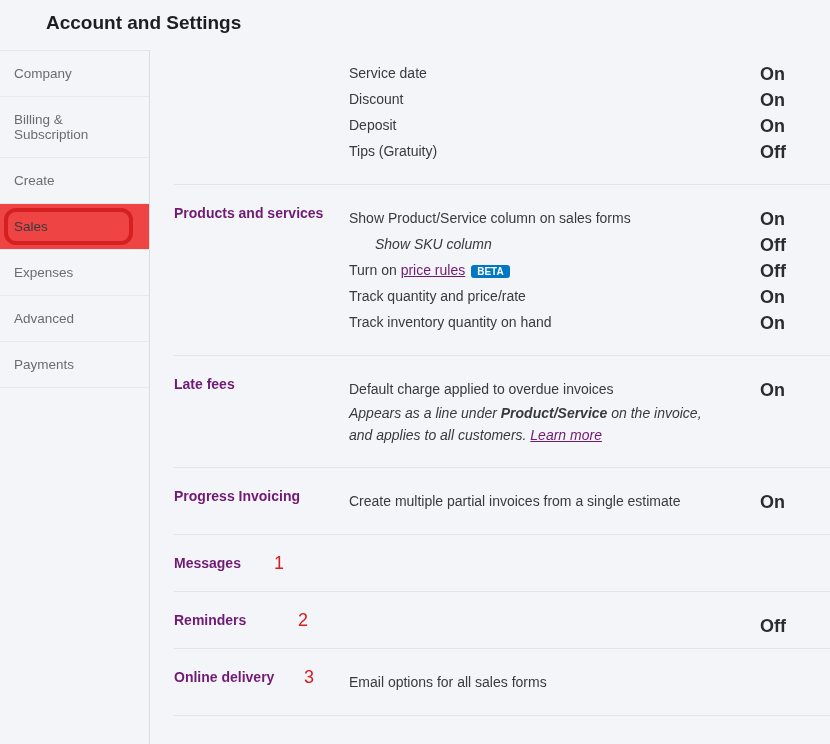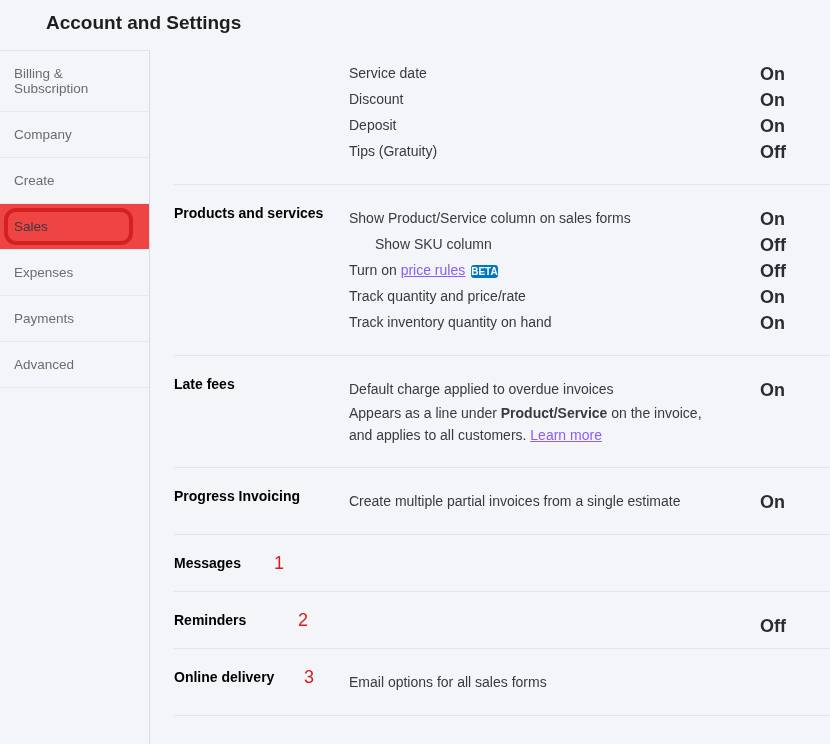--- a/index.html
+++ b/index.html
@@ -7,46 +7,46 @@
   .page { display: flex; flex-direction: column; }
   .title { font-size: 19px; font-weight: 700; color: #1d1e20; padding: 12px 14px 16px; margin-left: 32px; }
   .body { display: flex; }
   .sidebar { width: 150px; border-right: 1px solid #d9dce1; border-top: 1px solid #e3e5e8; }
   .nav-item { position: relative; padding: 15px 14px; font-size: 13.5px; color: #6b6c72; border-bottom: 1px solid #e7e9ec; cursor: pointer; }
   .nav-item.active { background: #ef4444; color: #393a3d; }
   .highlight { position: absolute; top: 4px; left: 4px; right: 16px; bottom: 4px; border: 4px solid #d42020; border-radius: 12px; pointer-events: none; }
   .content { flex: 1; padding: 0 0 0 24px; }
   .section { border-bottom: 1px solid #e3e5e8; padding: 20px 0 20px 0; display: flex; position: relative; }
   .section.first { border-top: none; padding-top: 10px; }
-  .sec-label { width: 175px; font-size: 14px; font-weight: 700; color: #000000; flex-shrink: 0; }
+  .sec-label { width: 175px; font-size: 14px; font-weight: 700; color: #701a75; flex-shrink: 0; }
   .sec-body { flex: 1; padding-right: 106px; }
   .row { display: flex; align-items: flex-end; padding: 5px 0; position: relative; }
   .row .label { flex: 1; font-size: 14px; color: #393a3d; }
-  .row .label.indent { padding-left: 26px; }
+  .row .label.indent { padding-left: 26px; font-style: italic; }
   .row .val { width: 54px; font-size: 18px; font-weight: 600; color: #2b2c30; position: absolute; right: -90px; top: 4px; }
-  .desc { font-size: 14px; color: #393a3d; line-height: 1.6; }
-  a.link { color: #8b5cf6; text-decoration: underline; cursor: pointer; }
-  .beta { display: inline-block; background: #0077c5; color: #fff; font-size: 10px; font-weight: 700; padding: 1px 0; border-radius: 3px; margin-left: 6px; vertical-align: middle; }
+  .desc { font-size: 14px; color: #393a3d; line-height: 1.6; font-style: italic; }
+  a.link { color: #701a75; text-decoration: underline; cursor: pointer; }
+  .beta { display: inline-block; background: #0077c5; color: #fff; font-size: 10px; font-weight: 700; padding: 1px 6px; border-radius: 3px; margin-left: 6px; vertical-align: middle; }
   .strong { font-weight: 700; }
   .anno { position: absolute; color: #d42020; font-size: 18px; font-weight: 400; font-family: Arial, sans-serif; }
 </style>
 </head>
 <body>
 
 <div class="page">
   <div class="title">Account and Settings</div>
   <div class="body">
     <div class="sidebar" id="sidebar">
+        <div class="nav-item">Company</div>
         <div class="nav-item">Billing &amp; Subscription</div>
-        <div class="nav-item">Company</div>
         <div class="nav-item">Create</div>
         <div class="nav-item active">Sales<span class="highlight"></span></div>
         <div class="nav-item">Expenses</div>
+        <div class="nav-item">Advanced</div>
         <div class="nav-item">Payments</div>
-        <div class="nav-item">Advanced</div>
       </div>
     <div class="content">
 
       <div class="section first">
         <div class="sec-label"></div>
         <div class="sec-body" id="top-rows">
             <div class="row">
               <span class="label">Service date</span>
               <span class="val">On</span>
             </div>

